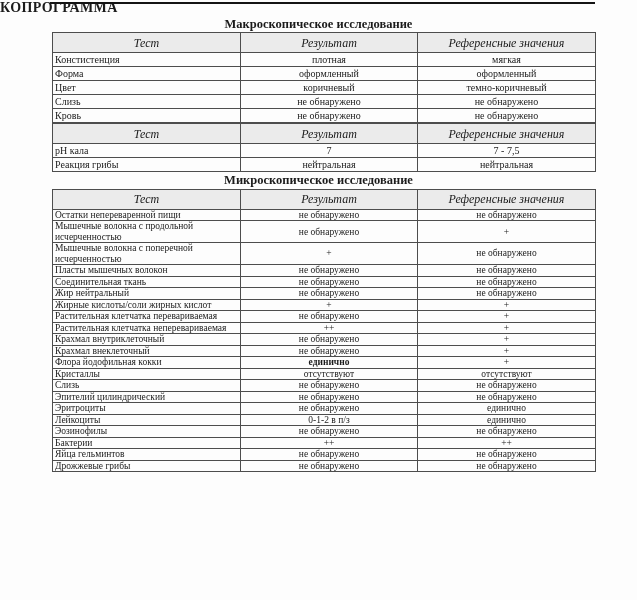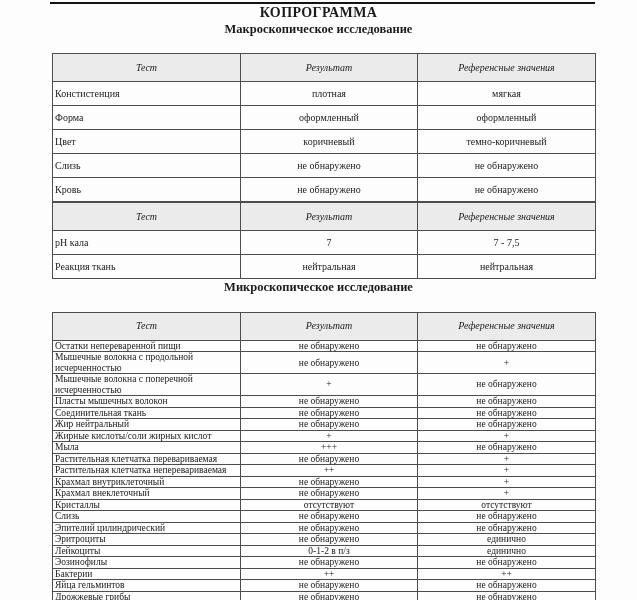--- a/index.html
+++ b/index.html
@@ -6,41 +6,41 @@
   html, body { margin: 0; padding: 0; }
   body {
     width: 637px; height: 600px;
     background: #fdfdfd;
     font-family: "Liberation Serif", "DejaVu Serif", serif;
     color: #1b1b1b;
   }
   .page { position: relative; width: 637px; height: 600px; overflow: hidden; background: #fdfdfd; }
   .top-rule { position: absolute; top: 2px; left: 50px; width: 545px; height: 2px; background: #141414; }
   .doc-title {
-    padding-top: 5px; text-align: center;
+    
     font-weight: bold; font-size: 14px; line-height: 1.15; letter-spacing: .4px;
   }
   .sec-title {
     text-align: center; font-weight: bold; font-size: 12.5px; line-height: 1.15;
-    margin: 1px 0 17px 0;
+    margin: 1px 0 1px 0;
   }
   table.report {
     border-collapse: collapse; table-layout: fixed;
     margin-left: 52px; width: 543px;
   }
   .report th, .report td { border: 1px solid #4d4d4d; overflow: hidden; }
   .report th {
     font-style: italic; font-weight: normal;
     background: #ebebeb; text-align: center;
-    font-size: 10px; height: 28px; padding: 0 2px; line-height: 1.05;
+    font-size: 12px; height: 20px; padding: 0 2px; line-height: 1.05;
   }
   .report td { font-size: 10px; padding: 0 2px; line-height: 1.12; vertical-align: middle; }
   .report td.test { text-align: left; }
   .report td.res, .report td.ref { text-align: center; }
-  .macro td, .chem td { height: 24px; }
+  .macro td, .chem td { height: 14px; }
   .micro td { height: 11.5px; font-size: 9.5px; line-height: 1.1; }
   .bold { font-weight: bold; }
 </style>
 </head>
 <body>
 
 <div class="page">
   <div class="top-rule"></div>
 
   <div class="doc-title">КОПРОГРАММА</div>
@@ -101,21 +101,21 @@
         <th>Референсные значения</th>
       </tr>
     </thead>
     <tbody>
         <tr>
           <td class="test">pH кала</td>
           <td class="res">7</td>
           <td class="ref">7 - 7,5</td>
         </tr>
         <tr>
-          <td class="test">Реакция ткань</td>
+          <td class="test">Реакция грибы</td>
           <td class="res">нейтральная</td>
           <td class="ref">нейтральная</td>
         </tr>
       </tbody>
   </table>
 
   <div class="sec-title">Микроскопическое исследование</div>
   <table class="report micro">
     <colgroup>
         <col style="width:188px">
@@ -159,42 +159,42 @@
           <td class="test">Жир нейтральный</td>
           <td class="res">не обнаружено</td>
           <td class="ref">не обнаружено</td>
         </tr>
         <tr>
           <td class="test">Жирные кислоты/соли жирных кислот</td>
           <td class="res">+</td>
           <td class="ref">+</td>
         </tr>
         <tr>
-          <td class="test">Мыла</td>
-          <td class="res">+++</td>
-          <td class="ref">не обнаружено</td>
-        </tr>
-        <tr>
           <td class="test">Растительная клетчатка перевариваемая</td>
           <td class="res">не обнаружено</td>
           <td class="ref">+</td>
         </tr>
         <tr>
           <td class="test">Растительная клетчатка неперевариваемая</td>
           <td class="res">++</td>
           <td class="ref">+</td>
         </tr>
         <tr>
           <td class="test">Крахмал внутриклеточный</td>
           <td class="res">не обнаружено</td>
           <td class="ref">+</td>
         </tr>
         <tr>
           <td class="test">Крахмал внеклеточный</td>
           <td class="res">не обнаружено</td>
+          <td class="ref">+</td>
+        </tr>
+        <tr>
+          <td class="test">Флора йодофильная кокки</td>
+          <td class="res bold">единично</td>
           <td class="ref">+</td>
         </tr>
         <tr>
           <td class="test">Кристаллы</td>
           <td class="res">отсутствуют</td>
           <td class="ref">отсутствуют</td>
         </tr>
         <tr>
           <td class="test">Слизь</td>
           <td class="res">не обнаружено</td>

